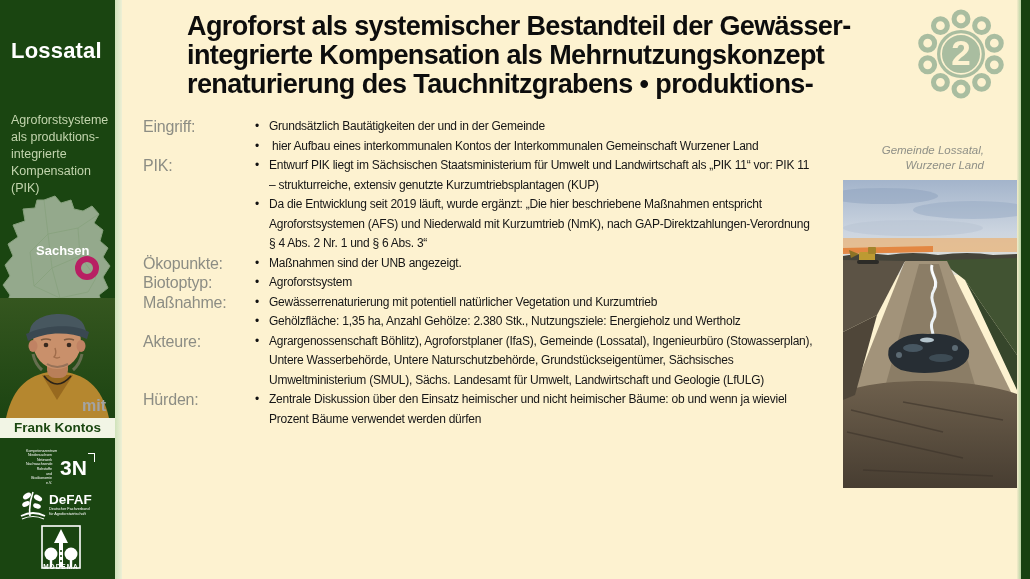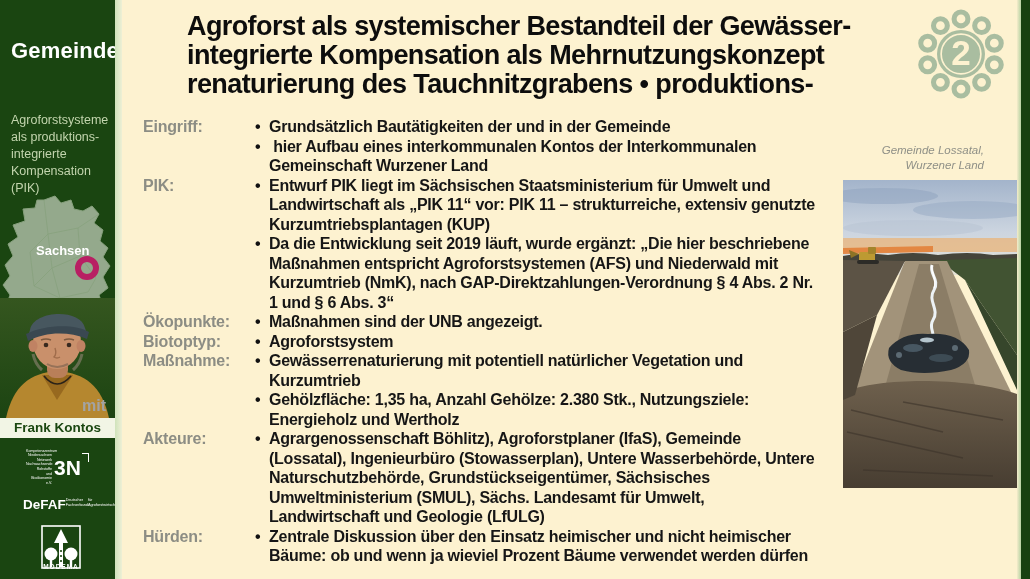--- a/index.html
+++ b/index.html
@@ -18,27 +18,27 @@
   .map-label { position:absolute; left:36px; top:49px; color:#ffffff; font-weight:bold; font-size:13px; }
   .map-ring { position:absolute; left:75px; top:62px; width:24px; height:24px; border-radius:50%;
               border:6px solid #b81f63; background:transparent; }
   .portrait { position:absolute; left:0; top:298px; width:115px; height:120px; overflow:hidden; }
   .portrait svg { position:absolute; inset:0; }
   .mit { position:absolute; right:9px; bottom:3px; color:#a3a3a3; font-weight:bold; font-size:16px; }
   .nameband { position:absolute; left:0; top:418px; width:115px; height:20px; background:#f2f5e5;
               color:#1b4711; font-weight:bold; font-size:13.5px; text-align:center; line-height:20px; }
 
   .logo { position:absolute; color:#ffffff; }
-  .logo-3n { left:26px; top:452px; width:66px; height:30px; display:flex; align-items:center; gap:2px; }
+  .logo-3n { left:26px; top:452px; width:66px; height:30px; display:flex; align-items:center; gap:8px; }
   .logo3n-sub { width:26px; font-size:3.6px; line-height:4.6px; color:#ffffff; text-align:right; }
   .logo3n-main { font-size:21px; font-weight:bold; line-height:21px; position:relative; }
   .logo3n-sup { position:absolute; right:-8px; top:-4px; width:7px; height:9px;
                 border:1.6px solid #ffffff; border-left:none; border-bottom:none; }
   .logo-defaf { left:20px; top:488px; width:78px; height:34px; display:flex; align-items:center; gap:3px; }
-  .defaf-text { display:flex; flex-direction:row; }
+  .defaf-text { display:flex; flex-direction:column; }
   .defaf-main { font-size:13.5px; font-weight:bold; line-height:14px; }
   .defaf-sub { font-size:3.8px; line-height:4.6px; }
   .logo-modema { left:41px; top:525px; width:40px; height:48px; }
   .logo-modema svg { position:absolute; inset:0; }
   .modema-label { position:absolute; left:0; bottom:3px; width:40px; text-align:center;
                   font-size:6.5px; letter-spacing:1px; font-weight:bold; }
 
   
   .divider-left { position:absolute; left:115px; top:0; width:7px; height:579px;
                   background:linear-gradient(90deg,#cfe3bb,#eef0d6); }
@@ -58,34 +58,34 @@
                color:#fdf2d0; font-weight:bold; font-size:35px; padding-bottom:2px; }
 
   .caption { position:absolute; right:33px; top:143px; text-align:right; color:#8f9087;
              font-size:11.5px; line-height:14.5px; }
   .caption span { display:block;font-style:italic; }
 
   .photo { position:absolute; left:721px; top:180px; width:174px; height:308px; overflow:hidden; }
   .photo svg { position:absolute; inset:0; }
 
   .sections { position:absolute; left:21px; top:117px; width:676px; }
-  .sec { display:grid; grid-template-columns:111px 562px;font-weight:bold; }
+  .sec { display:grid; grid-template-columns:111px 562px; }
   .sec dt { color:#8c8d84; font-size:16px; line-height:19.5px; letter-spacing:-0.2px; }
   .sec dd { margin:0; }
-  .b { position:relative; padding-left:15px; color:#161616; font-size:16px; line-height:19.5px;
+  .b { position:relative; padding-left:15px; color:#161616; font-size:12px; line-height:19.5px;
        letter-spacing:-0.25px; white-space:pre-wrap; }
   .b::before { content:"•"; position:absolute; left:1px; top:0; color:#111; }
 </style>
 </head>
 <body>
 
 <div class="stage">
 
   <aside class="sidebar">
-    <div class="kicker">Gemeinde</div>
+    <div class="kicker">Lossatal</div>
     <div class="sidebar-sub">Agroforstsysteme als produktions-integrierte Kompensation (PIK)</div>
 
     <div class="map-wrap">
       <svg viewBox="0 0 115 142">
         <path fill="#94a98c" stroke="#86a07c" stroke-width="1" d="M44,6 L55,2 L61,9 L71,6 L74,15 L83,17 L92,12 L99,20 L94,29 L103,36 L100,47 L108,54 L103,63 L110,72 L103,83 L108,94 L99,101 L103,112 L93,119 L95,130 L83,135 L73,128 L61,134 L49,128 L40,135 L30,126 L19,128 L15,116 L6,112 L10,101 L3,91 L10,82 L5,71 L13,62 L8,50 L18,43 L13,31 L25,27 L23,15 L35,14 L37,6 Z"></path>
         <path fill="none" stroke="#86a07c" stroke-width="0.8" opacity="0.9" d="M44,6 L48,40 L30,58 M48,40 L78,34 M99,20 L78,34 L80,62 M48,40 L52,74 L80,62 M30,58 L34,92 L52,74 M80,62 L96,84 M52,74 L60,104 L34,92 M60,104 L88,98 L96,84"></path>
       </svg>
       <span class="map-label">Sachsen</span>
       <span class="map-ring"></span>
     </div>

